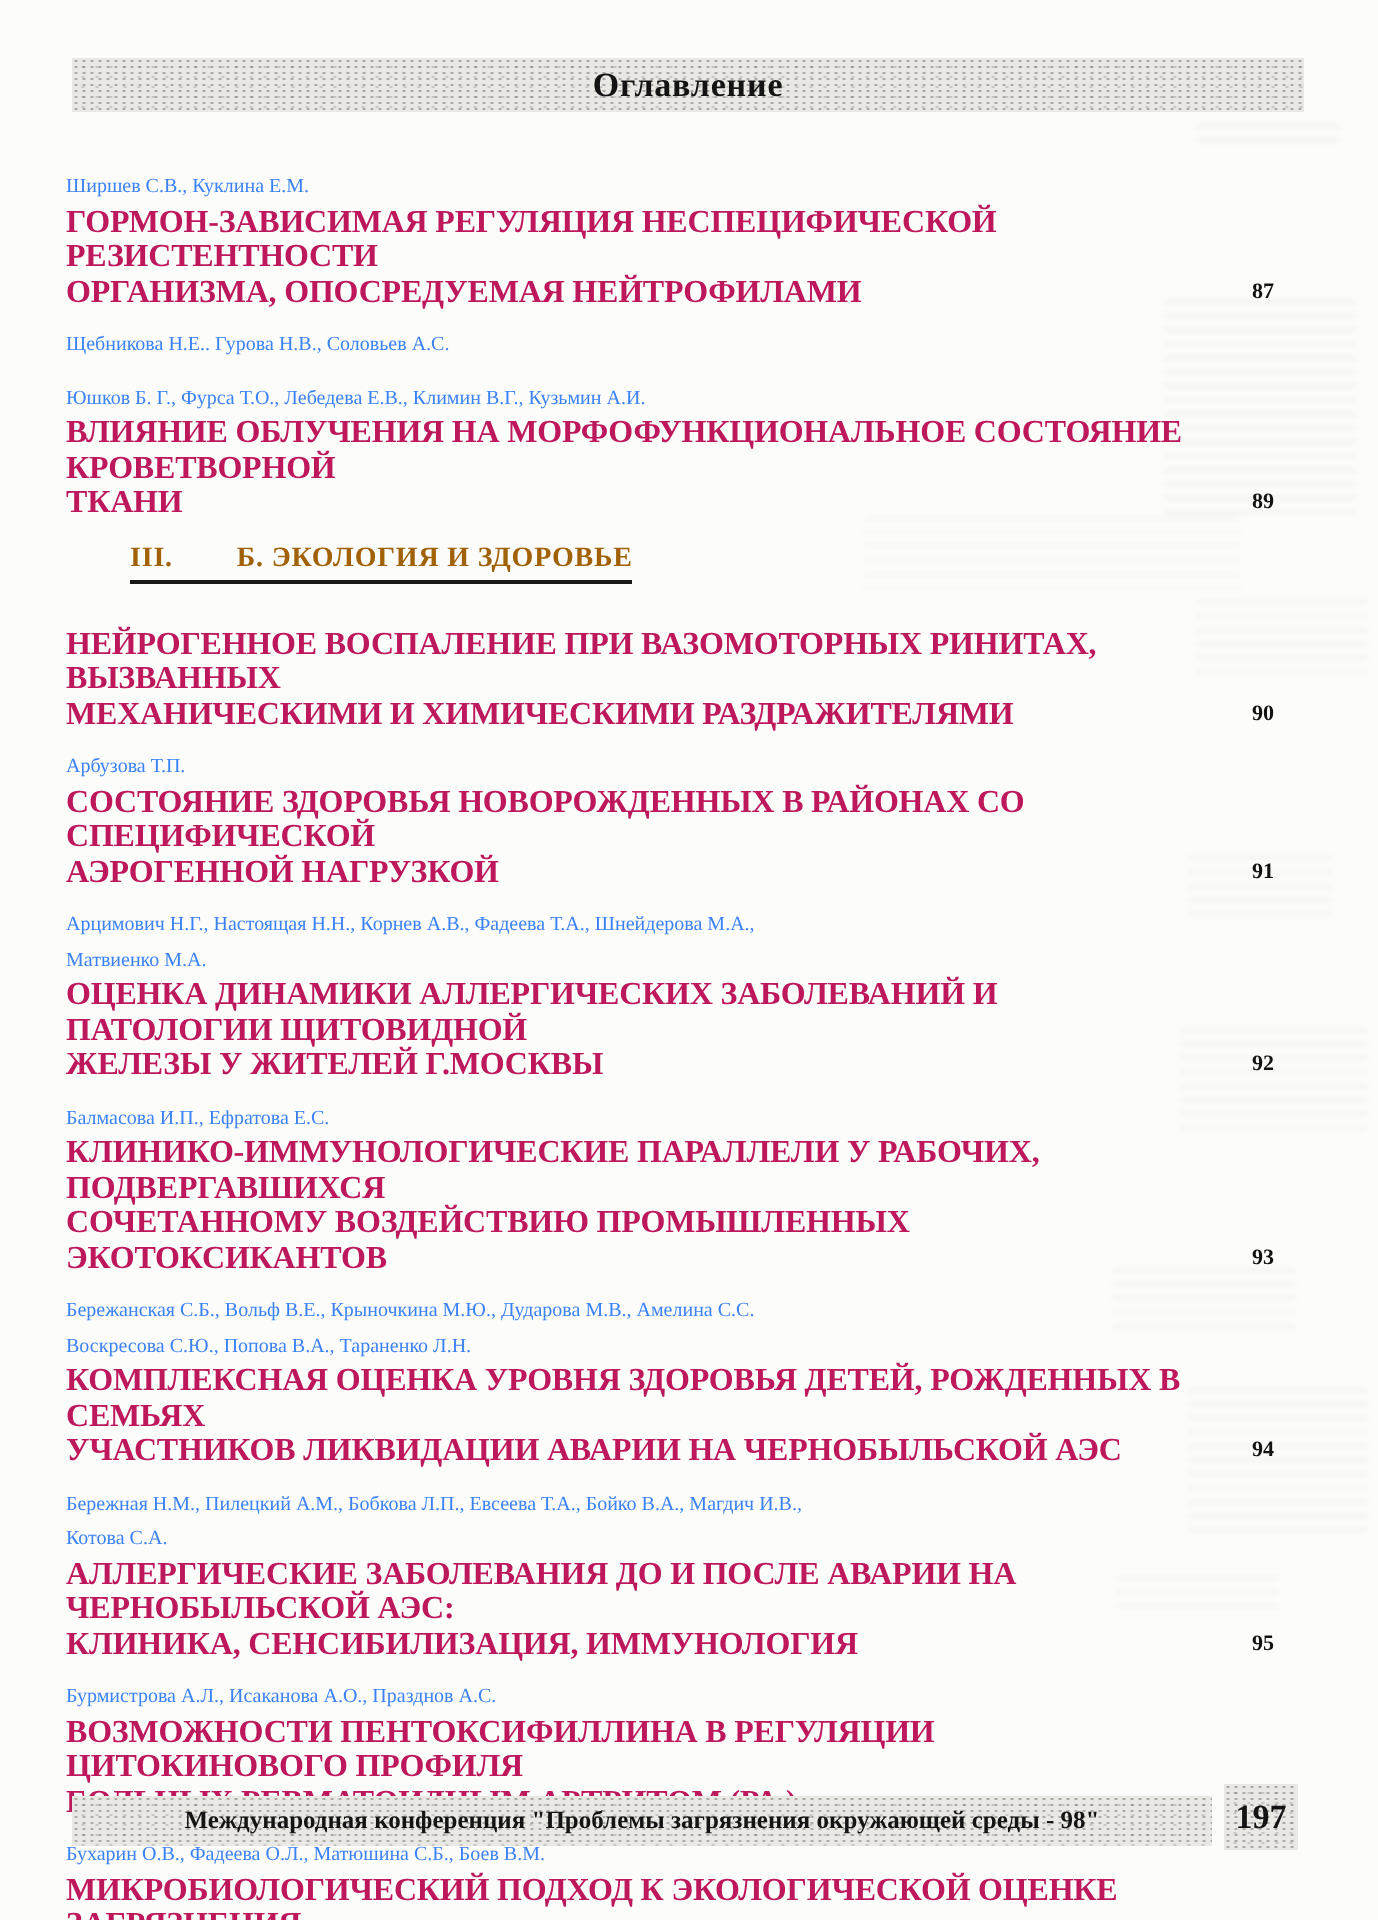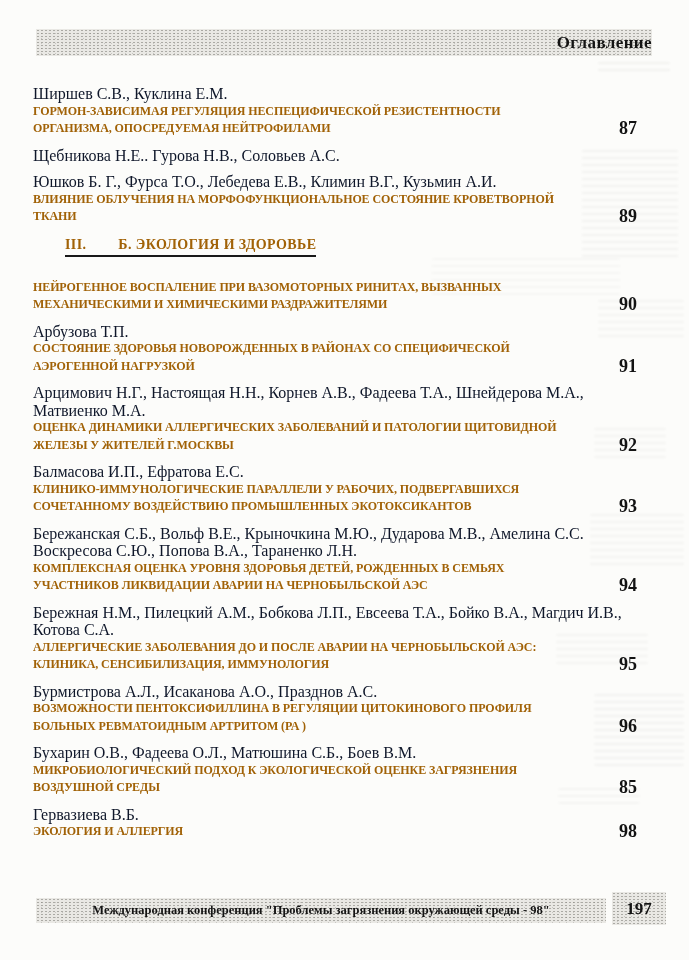--- a/index.html
+++ b/index.html
@@ -27,58 +27,58 @@
   }
 
   .header-band {
     position: absolute;
     left: 36px;
     top: 29px;
     width: 616px;
     height: 27px;
   }
   .header-title {
-    text-align: right;
+    text-align: center;
     font-weight: 700;
     font-size: 17px;
     line-height: 27px;
     letter-spacing: 0.4px;
     color: #141414;
   }
 
   .content {
     position: absolute;
     left: 33px;
     top: 85px;
     width: 604px;
   }
 
   .entry { margin-bottom: 9px; }
   .authors {
-    font-size: 16px;
+    font-size: 10px;
     line-height: 17.5px;
     white-space: pre-line;
-    color: #0f172a;
+    color: #3b82f6;
   }
   .title-row {
     display: flex;
     justify-content: space-between;
     align-items: flex-end;
   }
   .title {
-    font-size: 12px;
+    font-size: 16px;
     font-weight: 700;
     line-height: 17.5px;
     letter-spacing: -0.1px;
     white-space: pre-line;
     max-width: 565px;
-    color: #a16207;
+    color: #be185d;
   }
   .page-num {
-    font-size: 18px;
+    font-size: 11px;
     font-weight: 700;
     line-height: 17.5px;
     padding-left: 8px;
     color: #121212;
   }
 
   .section-heading { margin: 3px 0 22px 32px; }
   .section-underline {
     display: inline-block;
     border-bottom: 2.5px solid #191919;
@@ -101,21 +101,21 @@
   .footer-text {
     font-weight: 700;
     font-size: 12.5px;
     line-height: 25px;
     color: #141414;
   }
   .footer-page-patch {
     position: absolute;
     left: 612px;
     top: 892px;
-    width: 54px;
+    width: 37px;
     height: 33px;
     display: flex;
     align-items: center;
     justify-content: center;
   }
   .footer-page {
     font-weight: 700;
     font-size: 17px;
     color: #141414;
   }

